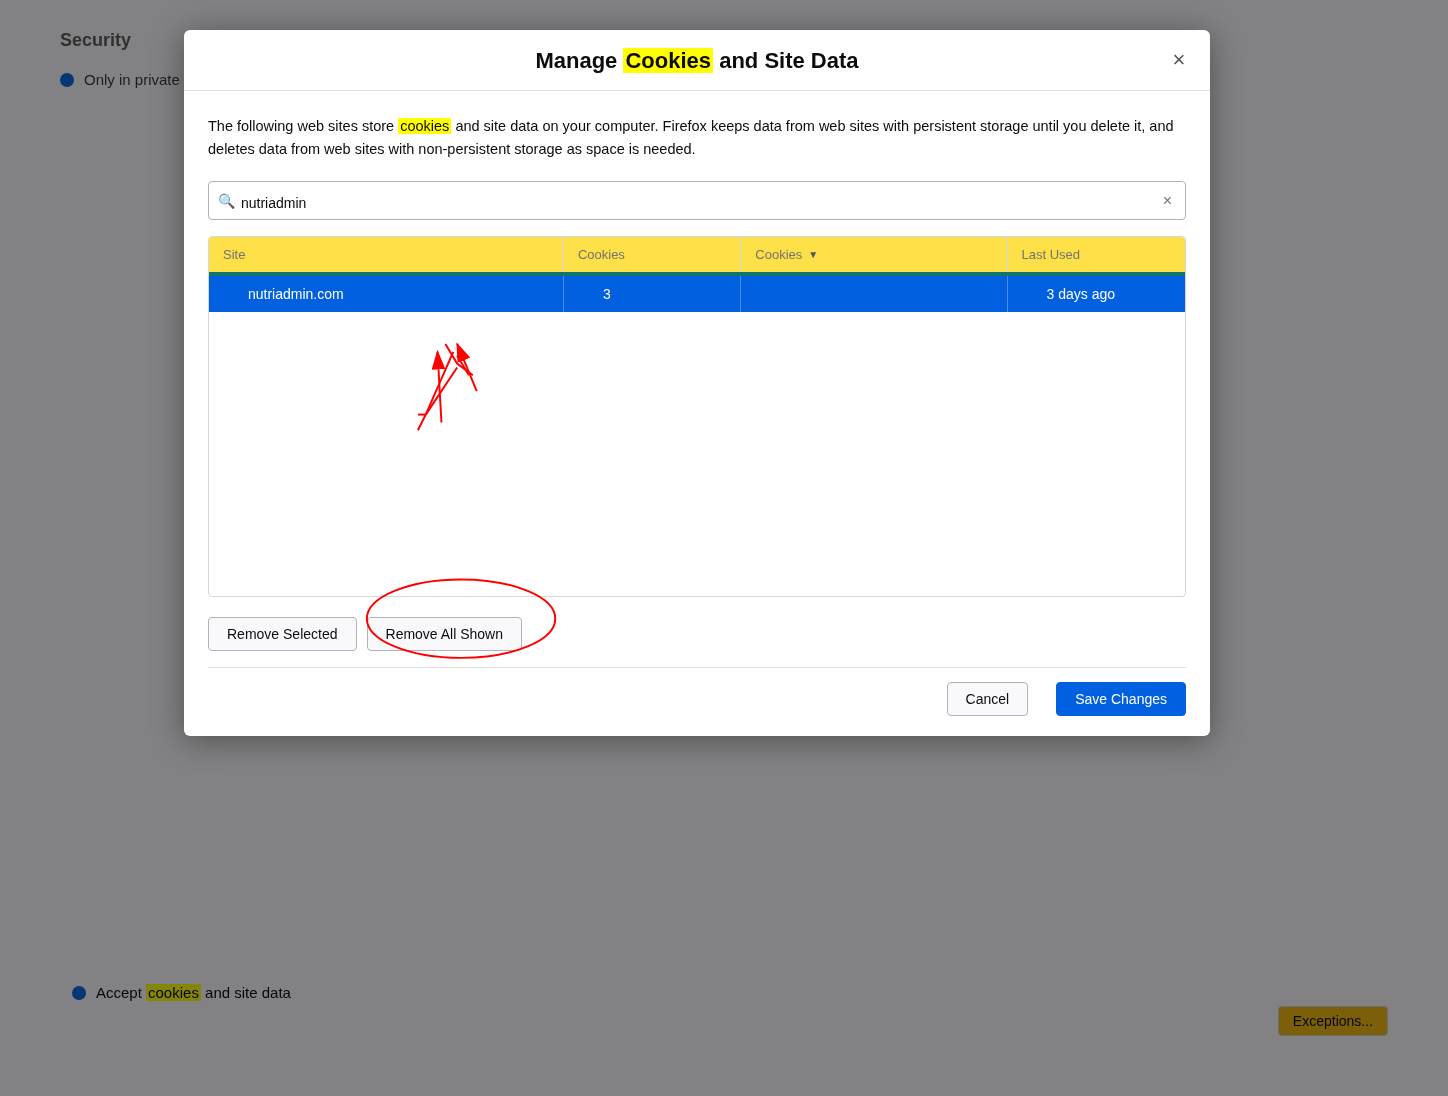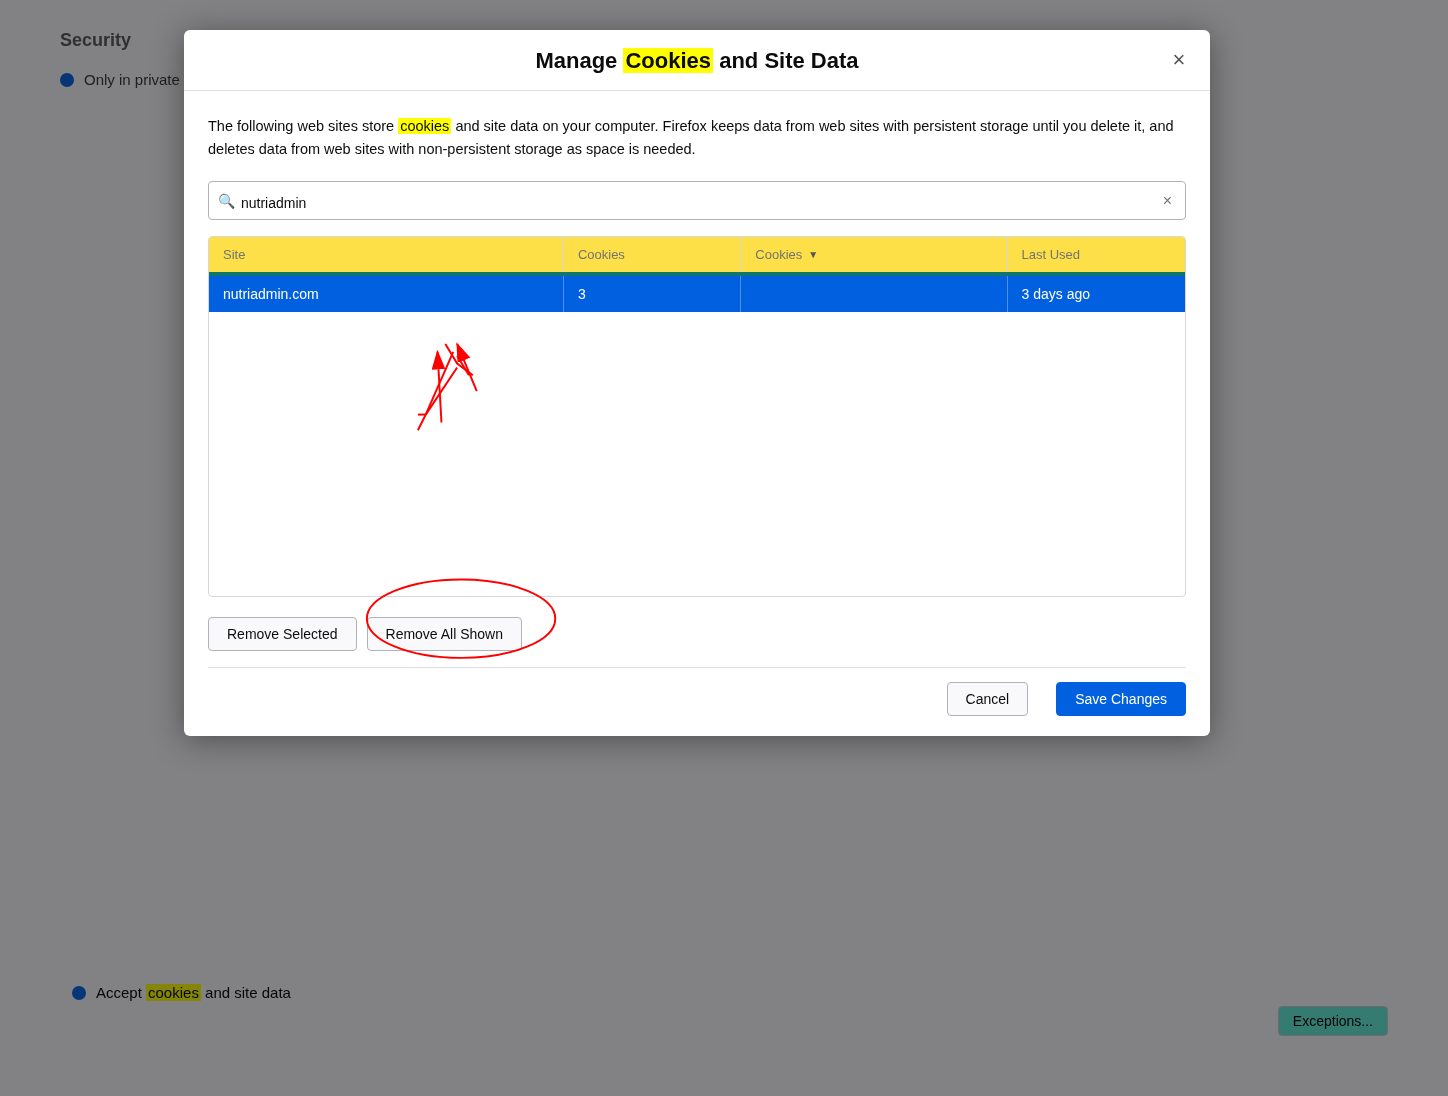--- a/index.html
+++ b/index.html
@@ -67,21 +67,21 @@
 
     .highlight-yellow {
       background-color: #ffff00;
       padding: 0 2px;
     }
 
     .exceptions-btn {
       position: absolute;
       bottom: 60px;
       right: 60px;
-      background: #5eead4;
+      background: #eab308;
       border: 1px solid #ccc;
       padding: 6px 14px;
       font-size: 14px;
       border-radius: 4px;
       cursor: pointer;
     }
 
     
     .overlay {
       position: absolute;
@@ -240,20 +240,21 @@
 
     .table-row.selected {
       background: #0060df;
       color: #fff;
     }
 
     .table-cell {
       padding: 10px 14px;
       font-size: 14px;
       border-right: 1px solid #d7d7db;
+      margin-left: 25px;
     }
 
     .table-row.selected .table-cell {
       border-right-color: rgba(255,255,255,0.3);
     }
 
     .table-cell:last-child {
       border-right: none;
     }
 

